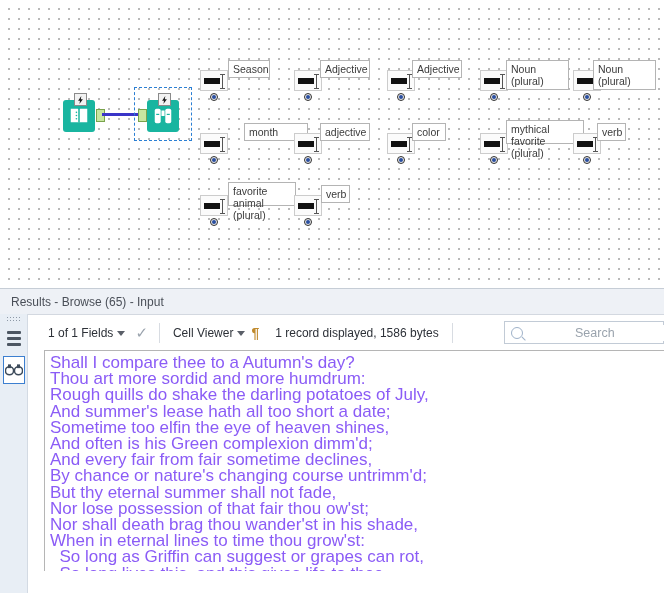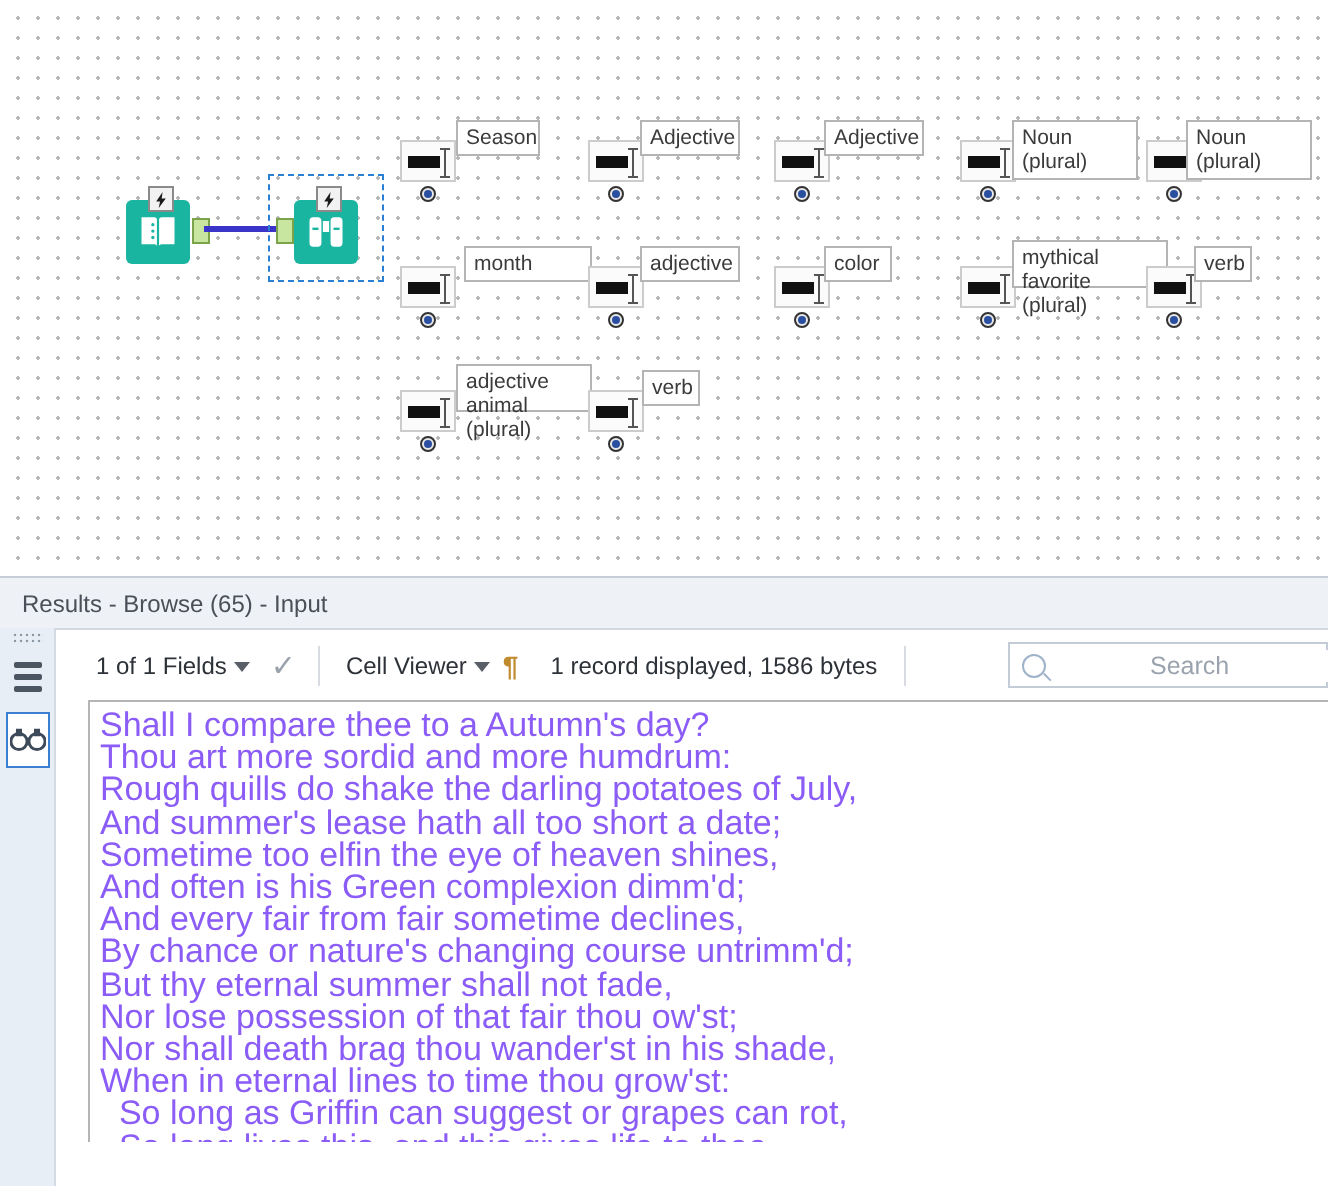--- a/index.html
+++ b/index.html
@@ -383,21 +383,21 @@
       <div class="caret"></div>
   </div>
   <div class="anchor" style="left:583px; top:93px;"></div>
   <div class="lbl" style="left:593px; top:60px; width:63px;">Noun (plural)</div>
 
   <div class="widget" style="left:200px; top:133px;">
     <div class="bar"></div>
       <div class="caret"></div>
   </div>
   <div class="anchor" style="left:210px; top:156px;"></div>
-  <div class="lbl" style="left:232px; top:123px; width:64px;">month</div>
+  <div class="lbl" style="left:244px; top:123px; width:64px;">month</div>
 
   <div class="widget" style="left:294px; top:133px;">
     <div class="bar"></div>
       <div class="caret"></div>
   </div>
   <div class="anchor" style="left:304px; top:156px;"></div>
   <div class="lbl" style="left:320px; top:123px; width:50px;">adjective</div>
 
   <div class="widget" style="left:387px; top:133px;">
     <div class="bar"></div>
@@ -419,21 +419,21 @@
       <div class="caret"></div>
   </div>
   <div class="anchor" style="left:583px; top:156px;"></div>
   <div class="lbl" style="left:597px; top:123px; width:29px;">verb</div>
 
   <div class="widget" style="left:200px; top:195px;">
     <div class="bar"></div>
       <div class="caret"></div>
   </div>
   <div class="anchor" style="left:210px; top:218px;"></div>
-  <div class="lbl" style="left:228px; top:182px; width:68px; height:24px;">adjective animal
+  <div class="lbl" style="left:228px; top:182px; width:68px; height:24px;">favorite animal
 (plural)</div>
 
   <div class="widget" style="left:294px; top:195px;">
     <div class="bar"></div>
       <div class="caret"></div>
   </div>
   <div class="anchor" style="left:304px; top:218px;"></div>
   <div class="lbl" style="left:321px; top:185px; width:29px;">verb</div>
 
 </div>

